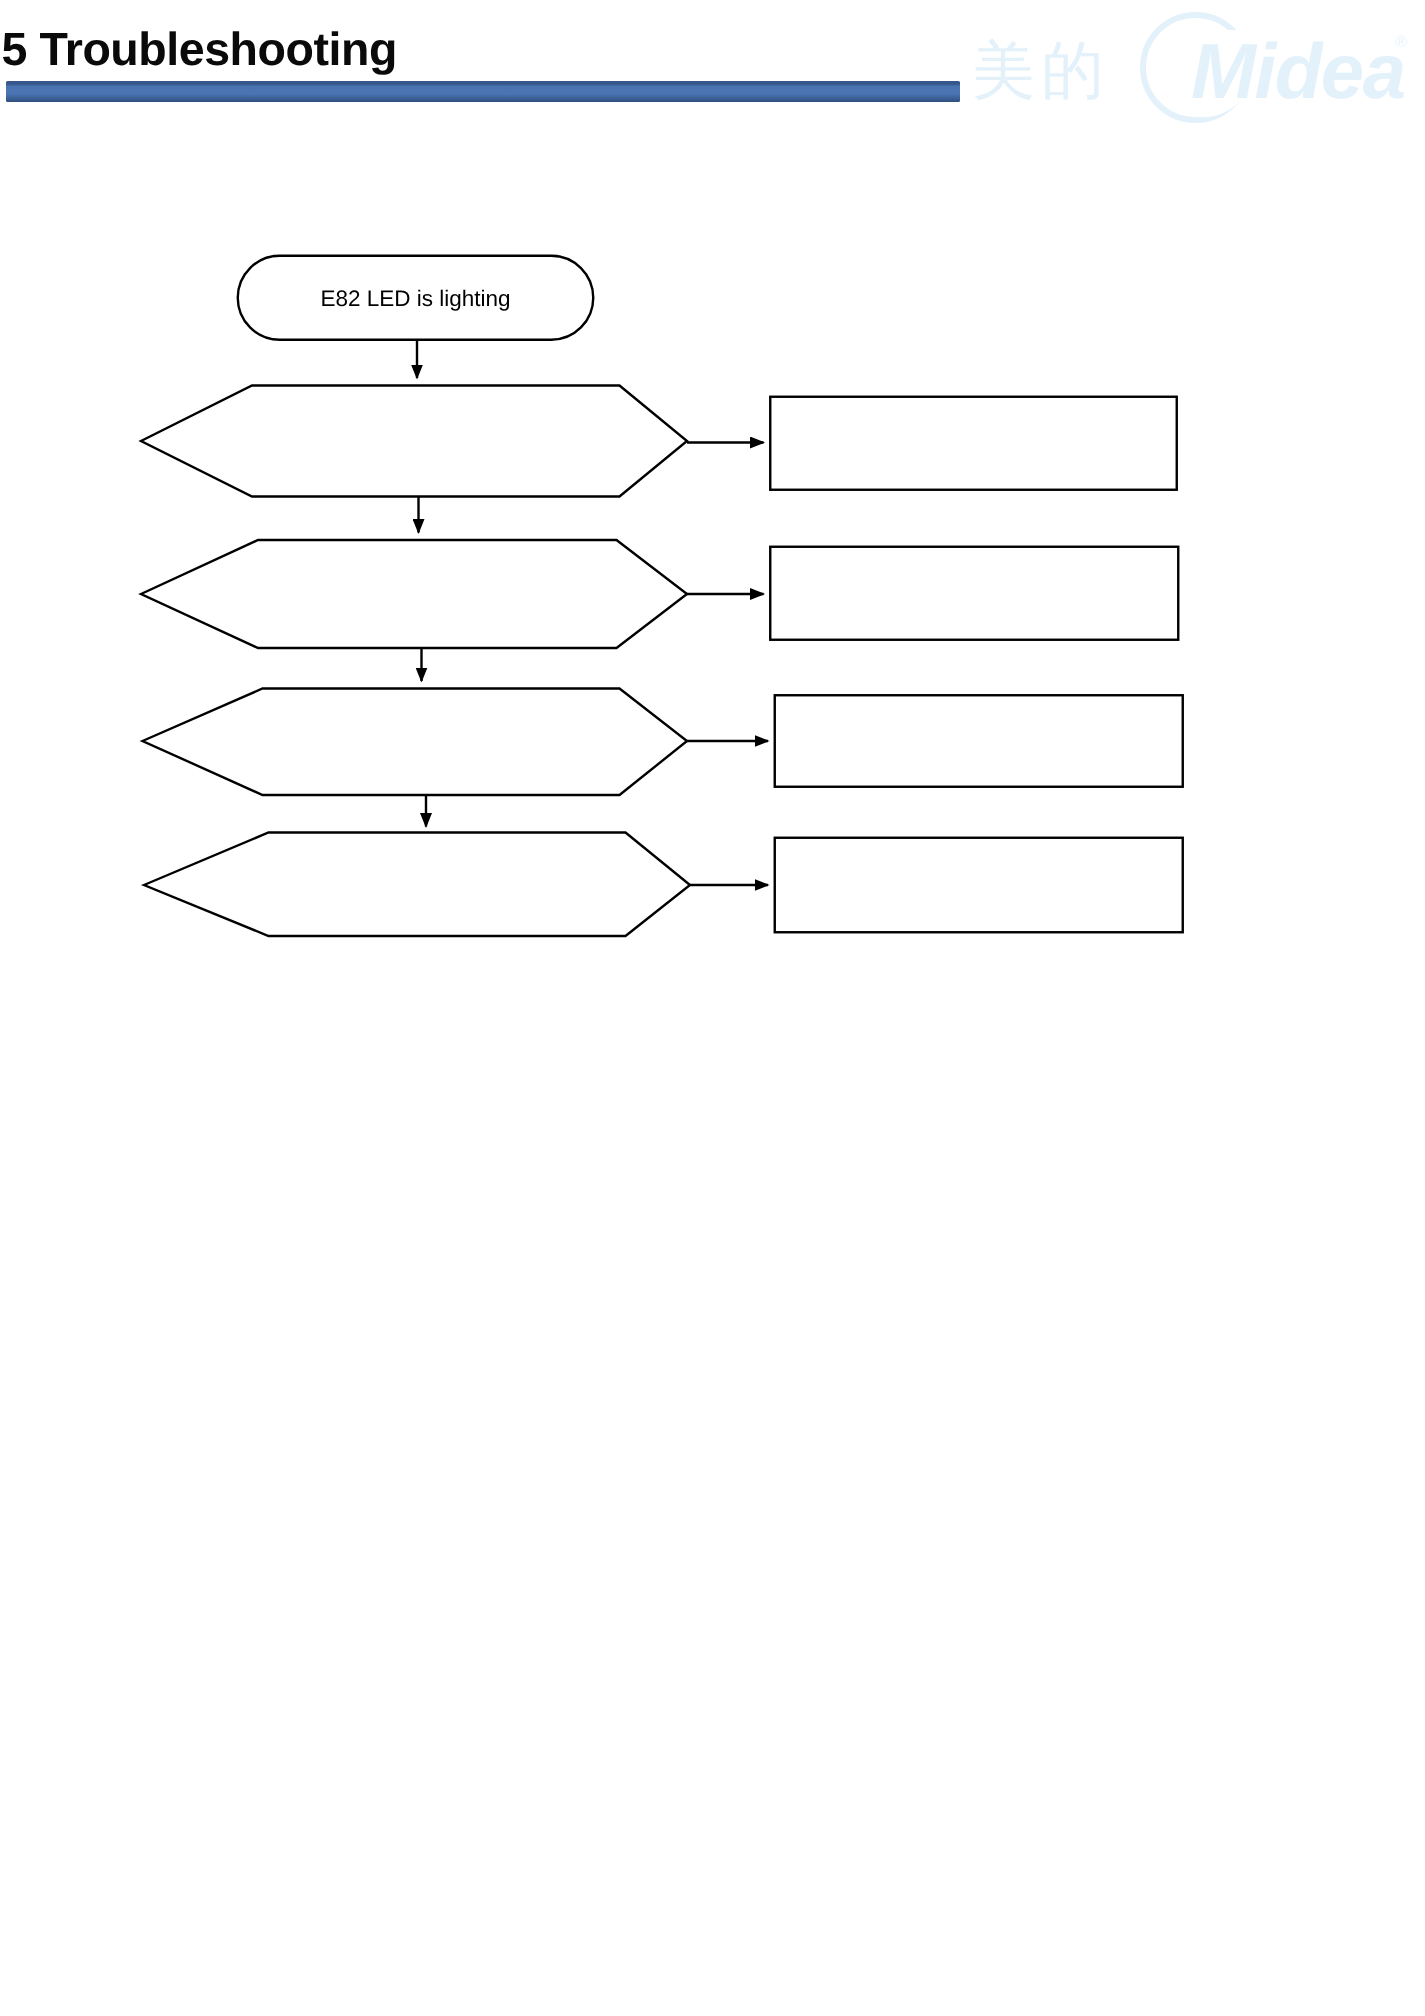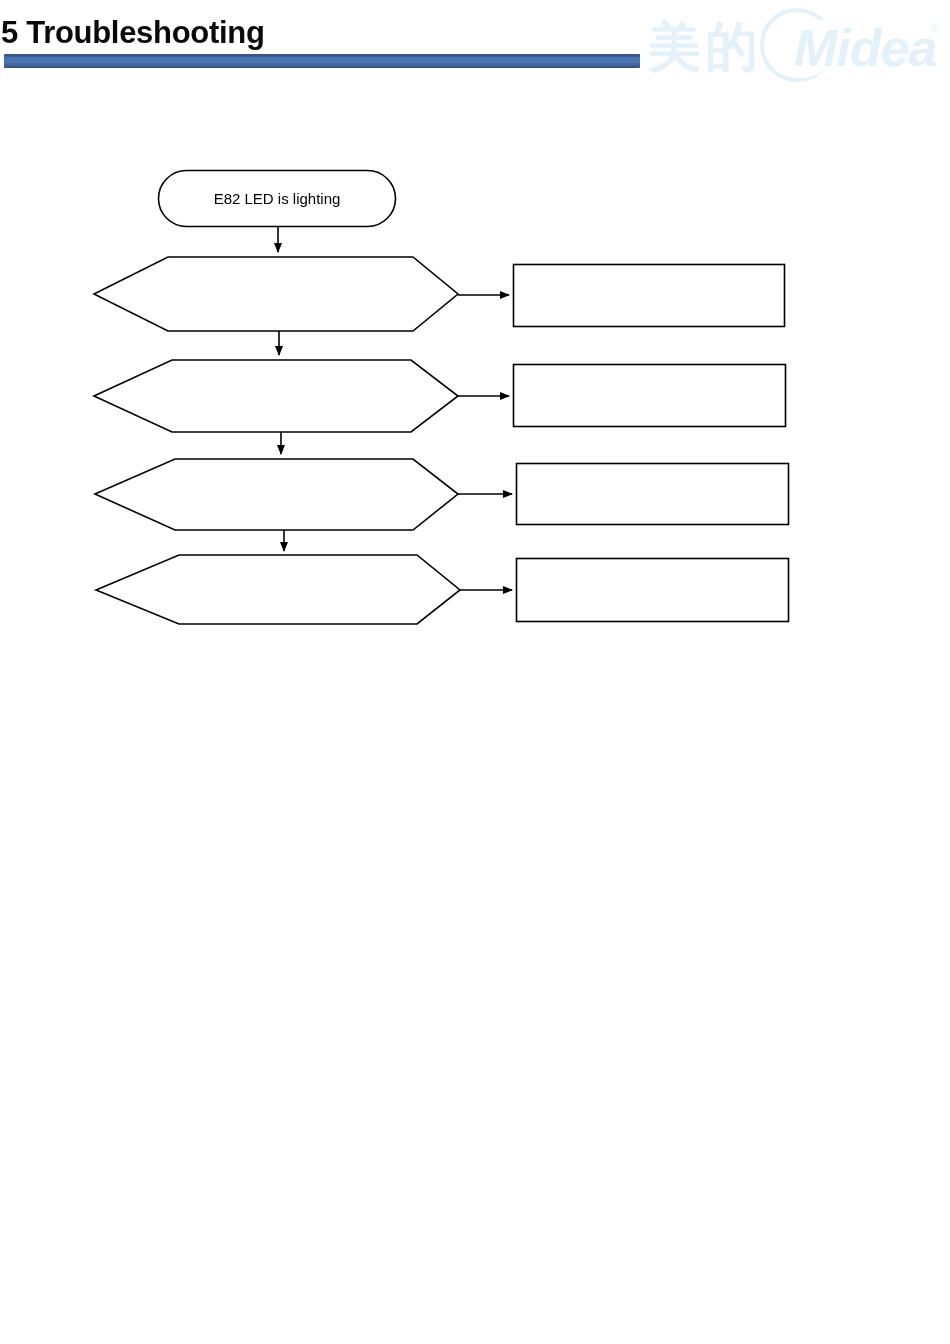--- a/index.html
+++ b/index.html
@@ -59,22 +59,22 @@
     position: absolute;
     left: 648px;
     top: 6px;
     width: 296px;
     height: 82px;
   }
   #brand-cn {
     position: absolute;
     left: 0px;
     top: 16px;
-    font-size: 53px;
-    font-weight: bold;
+    font-size: 42px;
+    font-weight: normal;
     color: #e3f1fb;
     letter-spacing: 4px;
     line-height: 50px;
     white-space: nowrap;
   }
   #brand-ring {
     position: absolute;
     left: 112px;
     top: 2px;
     width: 74px;

